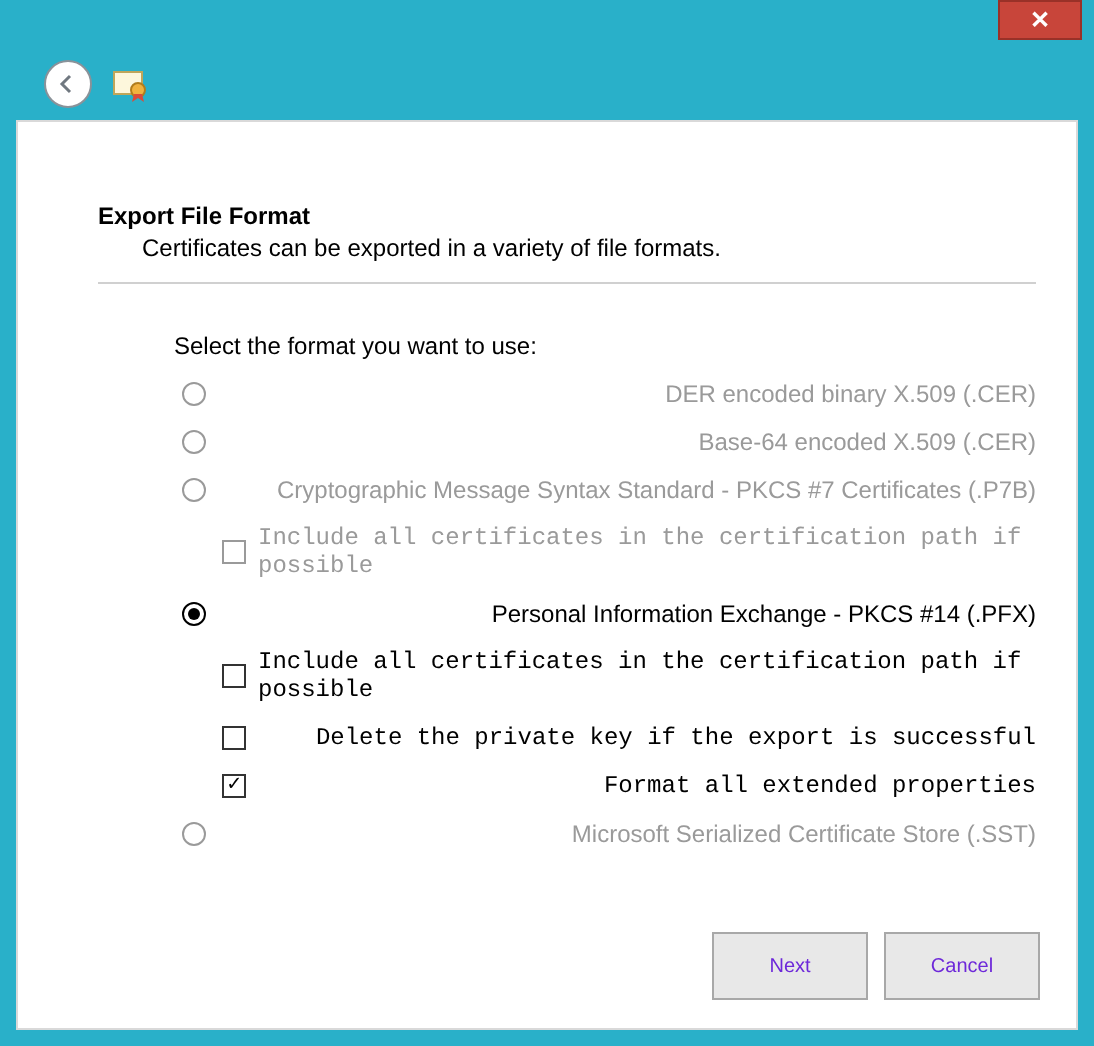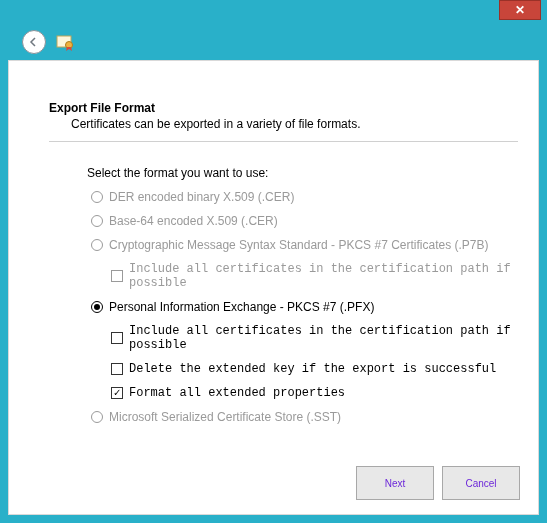--- a/index.html
+++ b/index.html
@@ -95,20 +95,21 @@
   }
   .options {
     margin-left: 42px;
   }
   .radio-row, .check-row {
     display: flex;
     align-items: center;
     gap: 6px;
     margin-bottom: 10px;
     line-height: 14px;
+    justify-content: space-between;
   }
   .sub { margin-left: 20px; font-family: Liberation Mono, monospace; }
   .disabled { color: #9a9a9a; }
   .radio {
     width: 12px; height: 12px;
     border: 1px solid currentColor;
     border-radius: 50%;
     display: inline-flex;
     align-items: center;
     justify-content: center;
@@ -204,29 +205,29 @@
           <span class="radio"></span>
           <span>Cryptographic Message Syntax Standard - PKCS #7 Certificates (.P7B)</span>
         </div>
         <div class="check-row sub disabled">
           <span class="check"></span>
           <span>Include all certificates in the certification path if possible</span>
         </div>
 
         <div class="radio-row black">
           <span class="radio selected"></span>
-          <span>Personal Information Exchange - PKCS #7 (.PFX)</span>
+          <span>Personal Information Exchange - PKCS #14 (.PFX)</span>
         </div>
         <div class="check-row sub black">
           <span class="check enabled"></span>
           <span>Include all certificates in the certification path if possible</span>
         </div>
         <div class="check-row sub black">
           <span class="check enabled"></span>
-          <span>Delete the extended key if the export is successful</span>
+          <span>Delete the private key if the export is successful</span>
         </div>
         <div class="check-row sub black">
           <span class="check enabled checked"></span>
           <span>Format all extended properties</span>
         </div>
 
         <div class="radio-row disabled">
           <span class="radio"></span>
           <span>Microsoft Serialized Certificate Store (.SST)</span>
         </div>

